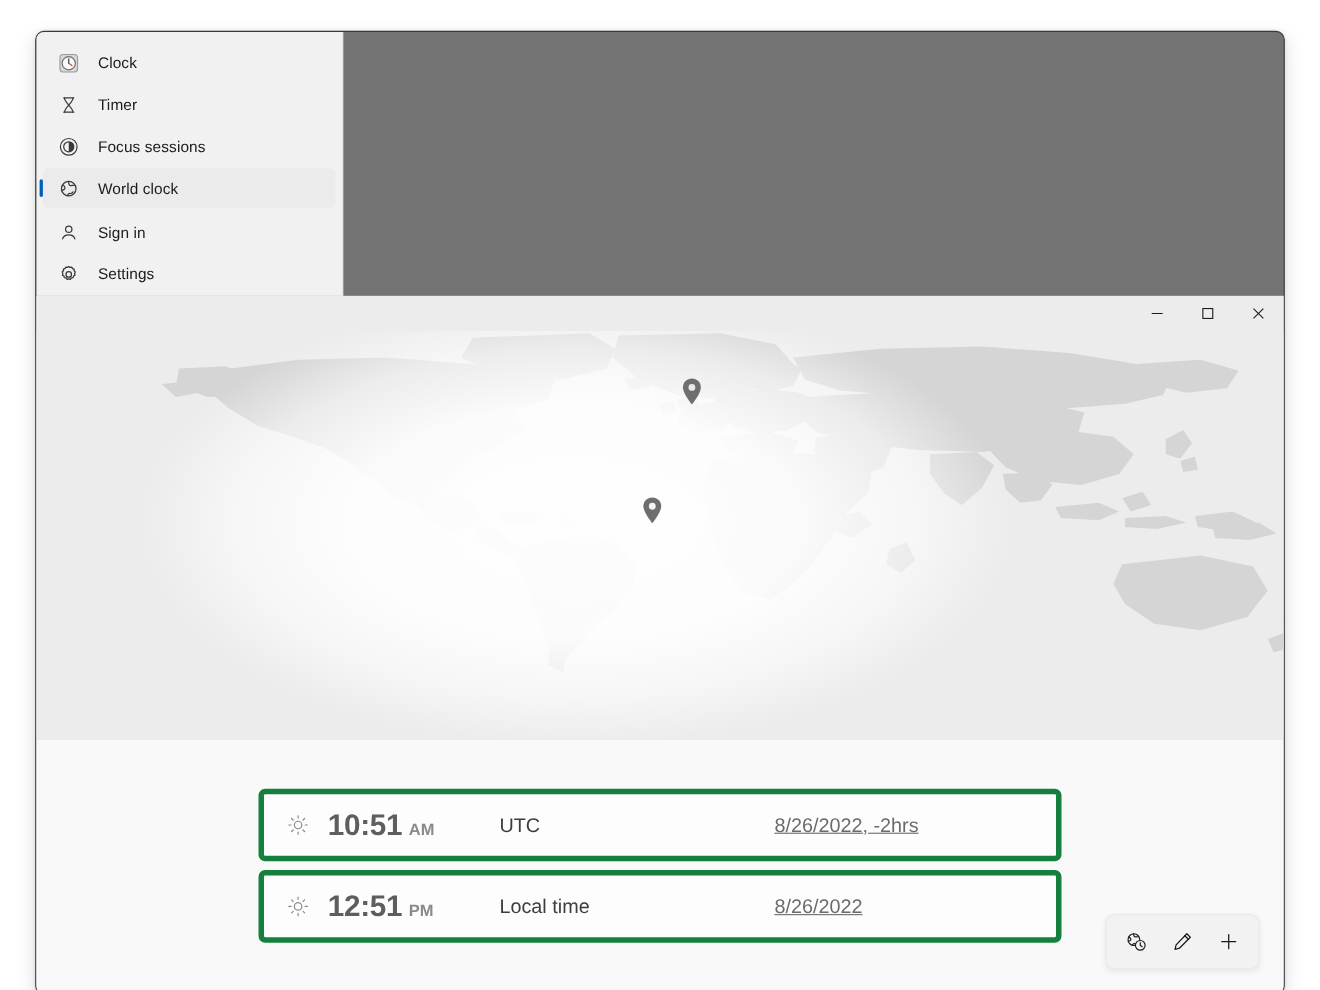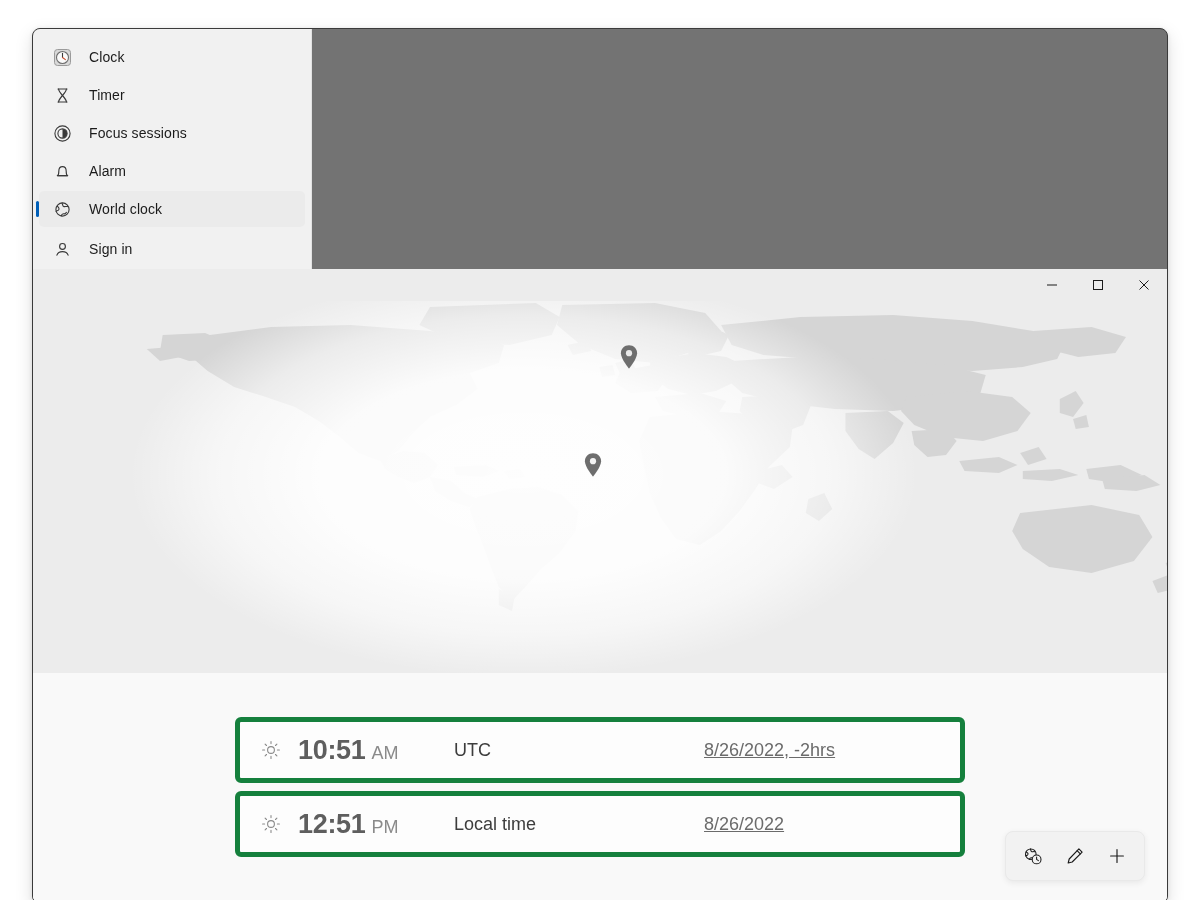--- a/index.html
+++ b/index.html
@@ -160,24 +160,25 @@
     flex: 0 0 132px;
   }
   .time-main {
     font-size: 27px;
     font-weight: bold;
     color: #5e5e5e;
     letter-spacing: -0.3px;
     line-height: 1;
   }
   .time-ampm {
-    font-size: 18px;
+    font-size: 15px;
     color: #8a8a8a;
     margin-left: 6px;
     line-height: 1;
+    font-weight: bold;
   }
   .zone-label {
     font-size: 18px;
     color: #3d3d3d;
     width: 250px;
     flex: 0 0 250px;
     margin-left: 24px;
   }
   .zone-date {
     font-size: 18px;
@@ -245,29 +246,20 @@
           <span class="nav-icon">
             <svg width="19" height="19" viewBox="0 0 19 19" fill="none">
               <circle cx="9.5" cy="9.5" r="7.6" stroke="#3a3a3a" stroke-width="1.1"></circle>
               <circle cx="9.5" cy="9.5" r="4.6" stroke="#3a3a3a" stroke-width="1.1"></circle>
               <path d="M9.5 4.9 A4.6 4.6 0 0 1 9.5 14.1 Z" fill="#3a3a3a"></path>
             </svg>
           </span>
           <span class="nav-label">Focus sessions</span>
         </div>
 
-        <div class="nav-item">
-          <span class="nav-icon">
-            <svg width="19" height="19" viewBox="0 0 19 19" fill="none" stroke="#3a3a3a" stroke-width="1.15" stroke-linecap="round" stroke-linejoin="round">
-              <path d="M4.6 13.6 C4.6 13.6 5.8 12.9 5.8 9.3 C5.8 6.6 7.4 4.6 9.5 4.6 C11.6 4.6 13.2 6.6 13.2 9.3 C13.2 12.9 14.4 13.6 14.4 13.6 Z"></path>
-              <path d="M4.3 13.6 H14.7"></path>
-            </svg>
-          </span>
-          <span class="nav-label">Alarm</span>
-        </div>
 
 
         <div class="nav-item selected">
           <span class="nav-icon">
             <svg width="19" height="19" viewBox="0 0 19 19" fill="none" stroke="#3a3a3a" stroke-width="1.1" stroke-linecap="round" stroke-linejoin="round">
               <circle cx="9.5" cy="9.5" r="6.6"></circle>
               <path d="M4.2 6.2 C6 7.2 6.4 8.9 5.6 10 C4.9 11 3.6 10.6 3.1 11.3"></path>
               <path d="M9 3.1 C10 4.6 9.3 5.9 10.6 6.5 C12 7.1 13.4 6 14.6 6.6"></path>
               <path d="M8.2 16 C8.6 14.3 9.8 13.6 11.2 13.9 C12.3 14.1 12.8 13.2 13.4 12.4"></path>
             </svg>
@@ -282,20 +274,29 @@
         <div class="nav-item">
           <span class="nav-icon">
             <svg width="19" height="19" viewBox="0 0 19 19" fill="none" stroke="#3a3a3a" stroke-width="1.15" stroke-linecap="round">
               <circle cx="9.5" cy="6.4" r="2.9"></circle>
               <path d="M3.9 15.2 C4.6 12.9 6.8 11.6 9.5 11.6 C12.2 11.6 14.4 12.9 15.1 15.2"></path>
             </svg>
           </span>
           <span class="nav-label">Sign in</span>
         </div>
 
+        <div class="nav-item">
+          <span class="nav-icon">
+            <svg width="19" height="19" viewBox="0 0 19 19" fill="none" stroke="#3a3a3a" stroke-width="1.15" stroke-linejoin="round">
+              <circle cx="9.5" cy="9.5" r="2.5"></circle>
+              <path d="M9.5 2.4 L10.7 3.1 L12.2 2.8 L12.9 4.2 L14.4 4.6 L14.3 6.2 L15.5 7.2 L14.8 8.6 L15.2 10.1 L13.9 10.9 L13.5 12.4 L11.9 12.6 L11 13.9 L9.5 13.5 L8 13.9 L7.1 12.6 L5.5 12.4 L5.1 10.9 L3.8 10.1 L4.2 8.6 L3.5 7.2 L4.7 6.2 L4.6 4.6 L6.1 4.2 L6.8 2.8 L8.3 3.1 Z"></path>
+            </svg>
+          </span>
+          <span class="nav-label">Settings</span>
+        </div>
       </div>
     </div>
 
     <div class="content">
 
       <div class="titlebar">
         <div class="win-btn">
           <svg width="12" height="12" viewBox="0 0 12 12">
             <path d="M1 6 H11" stroke="#1b1b1b" stroke-width="1"></path>
           </svg>

